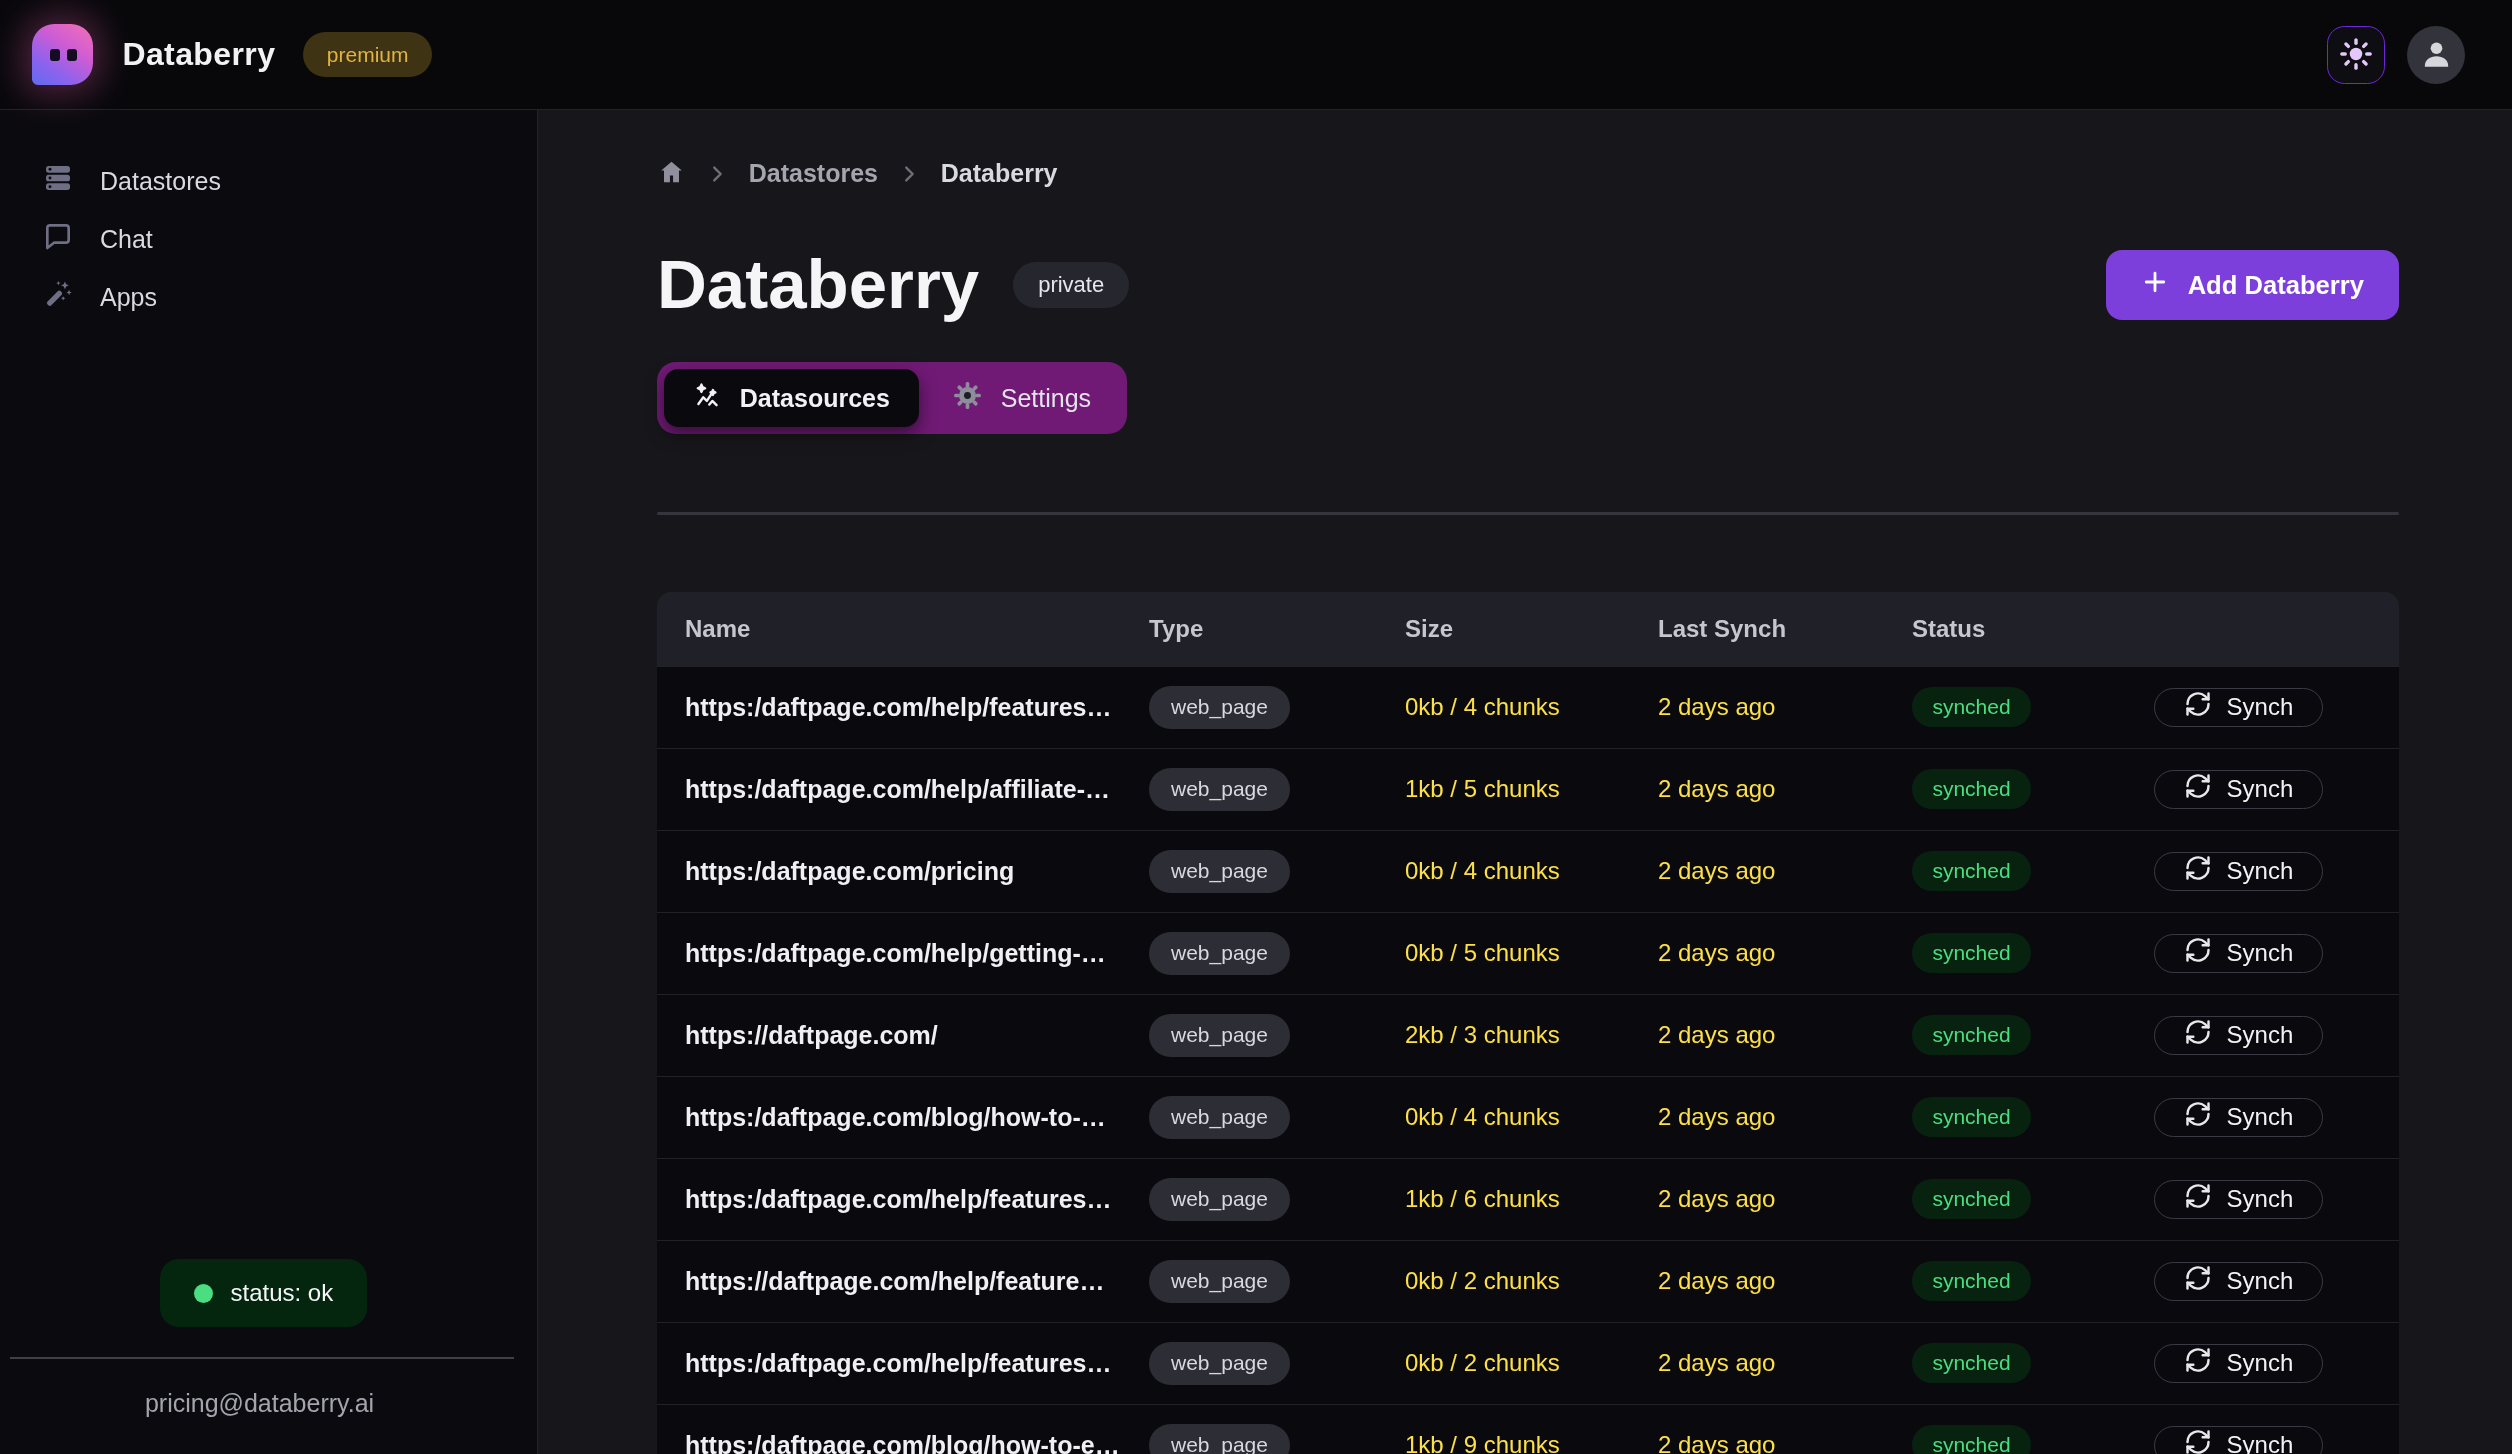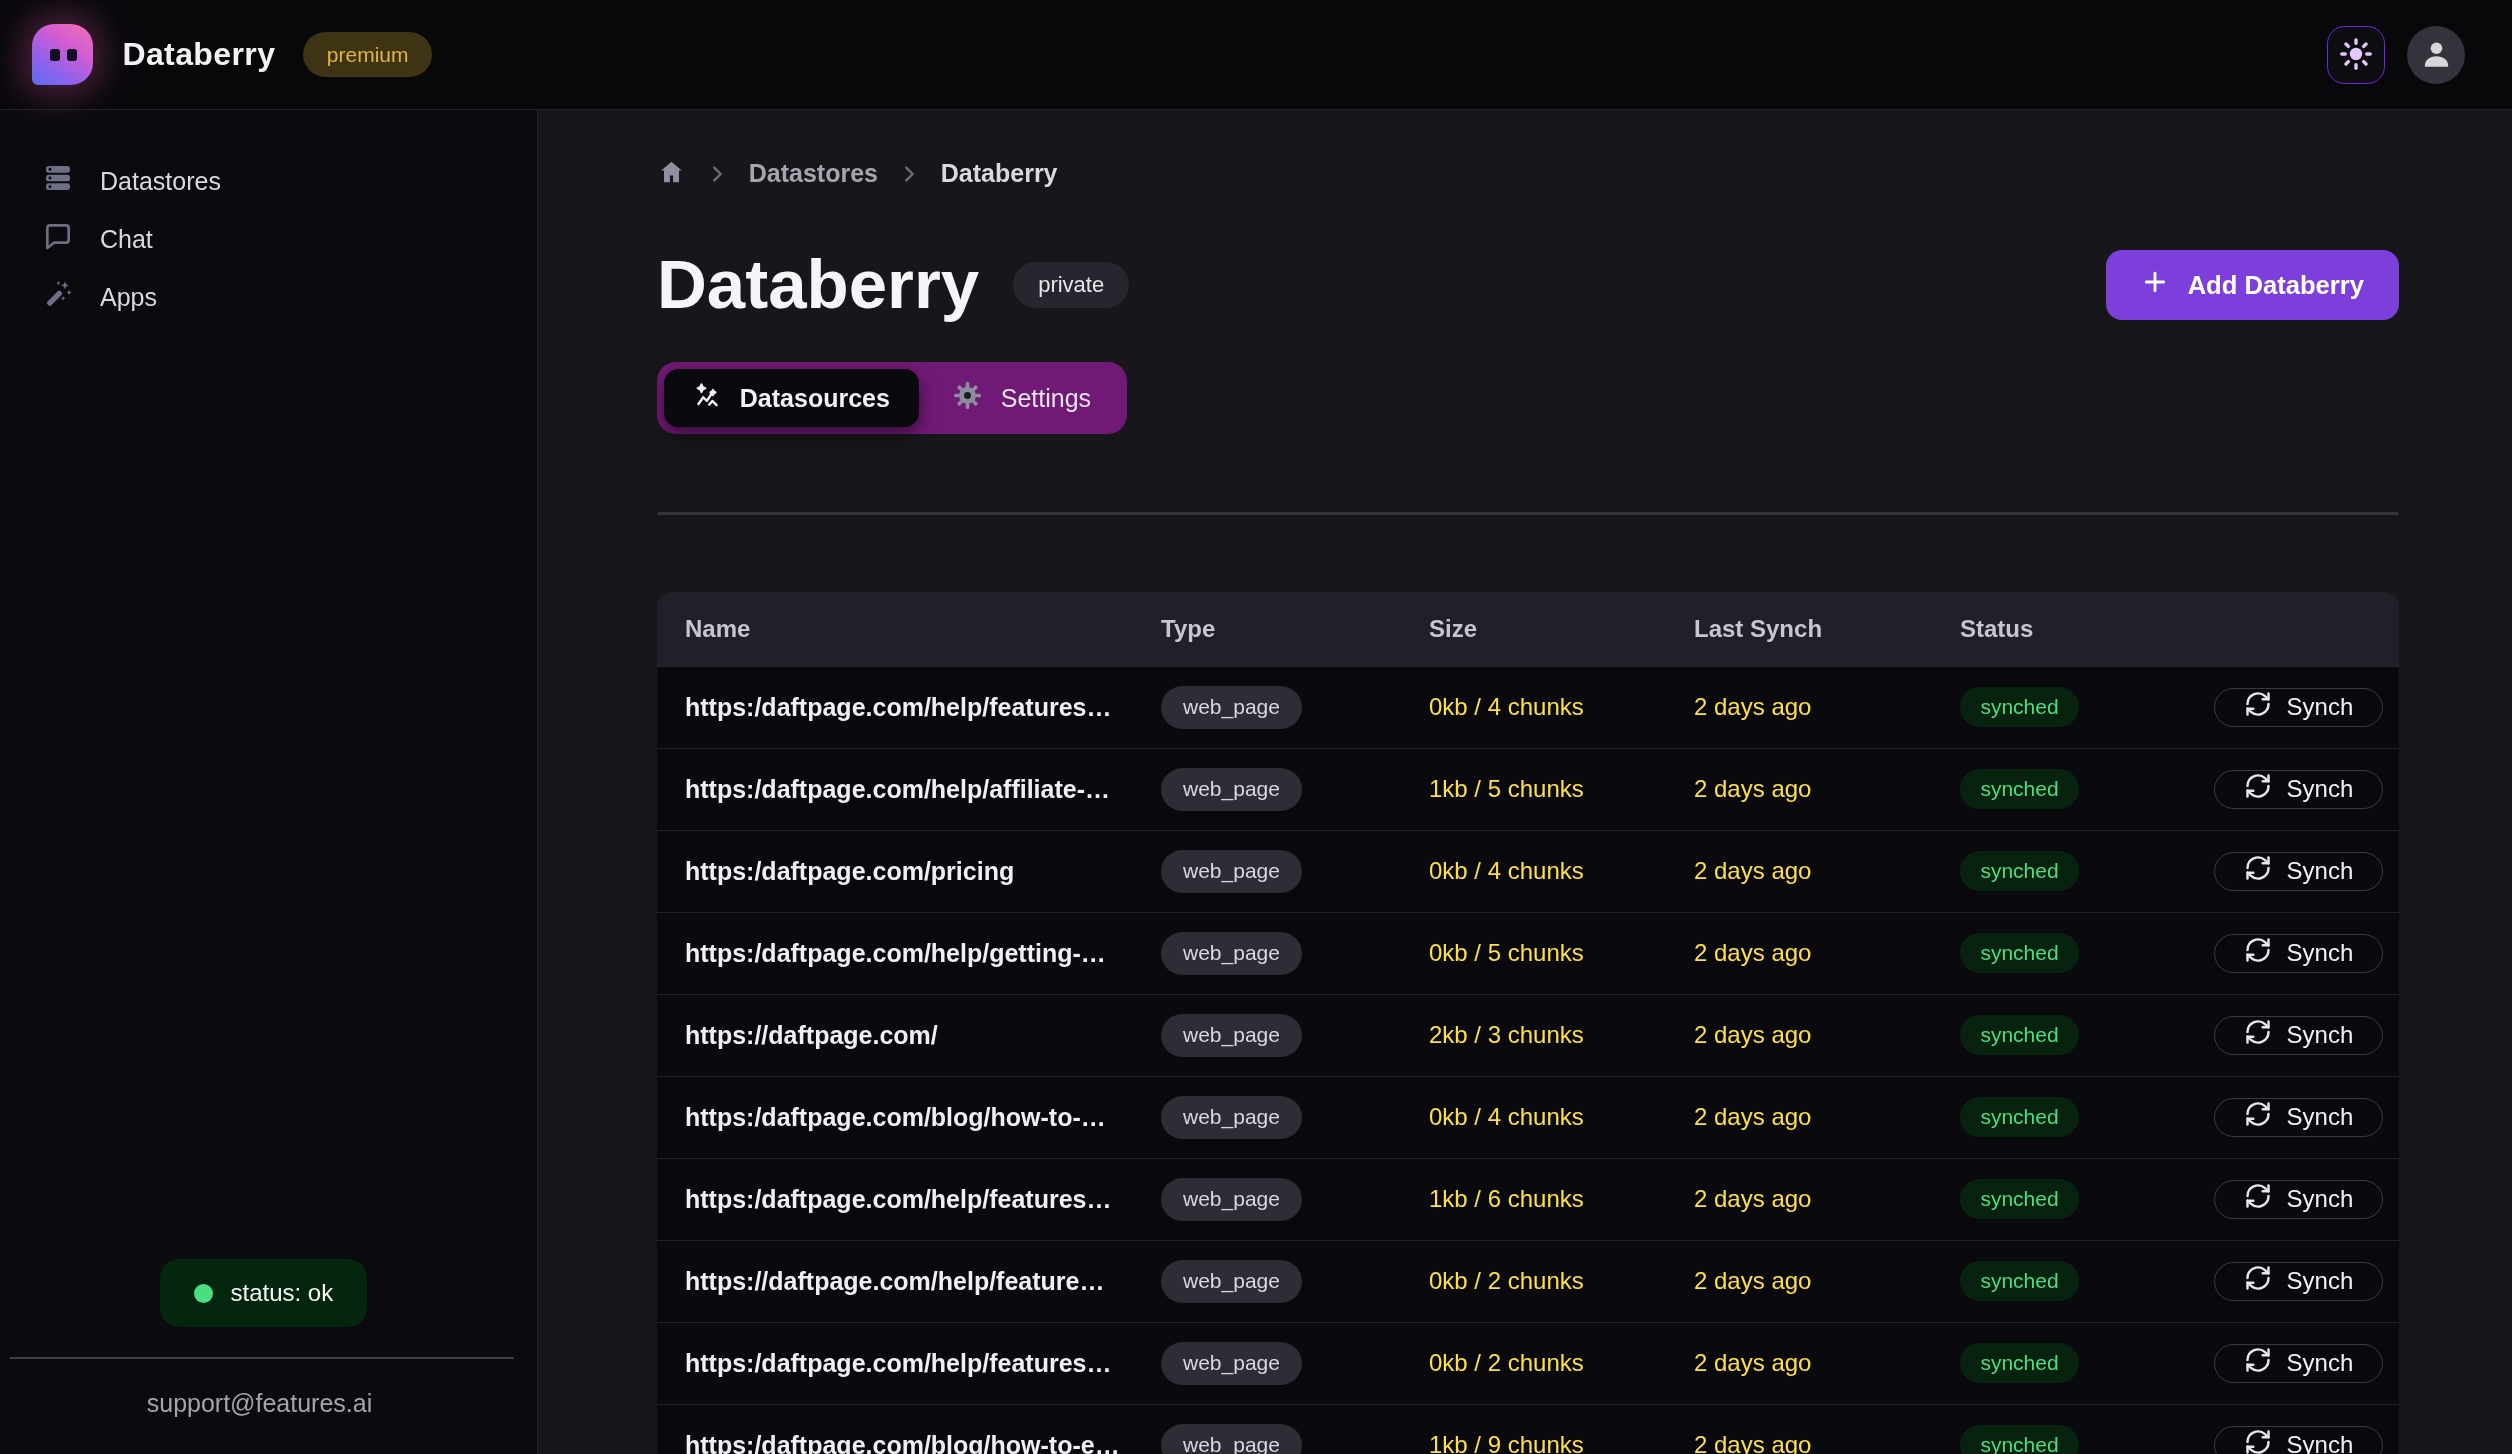--- a/index.html
+++ b/index.html
@@ -79,21 +79,21 @@
     font-size:25px; font-weight:500; color:#e3e3e9; border-radius:14.6px; cursor:pointer; }
   .tab.active { background:#0a0a0e; font-weight:600; color:#f2f2f5;
     box-shadow:0 7.3px 17.5px rgba(0,0,0,.5); }
 
   .content-divider { margin:78px 0 0 0; height:2.9px; background:#35353d; border:none; border-radius:1.5px; }
 
   
   .table { margin-top:77px; }
   .thead, .trow {
     display:grid; grid-template-columns:464px 256px 253px 254px 242px 1fr;
-    align-items:center; padding-left:28px;gap:12px;
+    align-items:center; padding-left:28px;
   }
   .thead { height:74px; background:#202028; border-radius:14.6px 14.6px 0 0;
     color:#c6c6cf; font-size:24px; font-weight:700; }
   .trow { height:82px; background:#0a0a0e; border-top:0.7px solid #212127; }
   .cell-name { color:#f0f0f4; font-size:25px; font-weight:700; white-space:nowrap; overflow:hidden; cursor:pointer; }
   .type-badge { justify-self:start; background:#2d2d35; color:#d8d8e0; font-size:21px;
     padding:9.5px 22px; border-radius:32px; white-space:nowrap; }
   .cell-size, .cell-last { color:#fde047; font-size:24px; font-weight:400; }
   .status-pill { justify-self:start; background:#07230f; color:#4ade80; font-size:21px;
     padding:8px 20.4px; border-radius:32px; }
@@ -176,21 +176,21 @@
       </span>
       <span>Apps</span>
     </div>
   </nav>
 
   <div class="status-badge">
     <span class="status-dot"></span>
     <span>status: ok</span>
   </div>
   <div class="sidebar-divider"></div>
-  <div class="support-email">support@features.ai</div>
+  <div class="support-email">pricing@databerry.ai</div>
 </aside>
 
 <main class="main">
 
   <div class="breadcrumb">
     <span class="crumb-home">
       <span>
         <svg width="29" height="29" viewBox="0 0 24 24" fill="#8f8f9e">
           <path d="M12 3 3.5 10.4h2.3V20h4.9v-5.6h2.6V20h4.9v-9.6h2.3z"></path>
         </svg>

